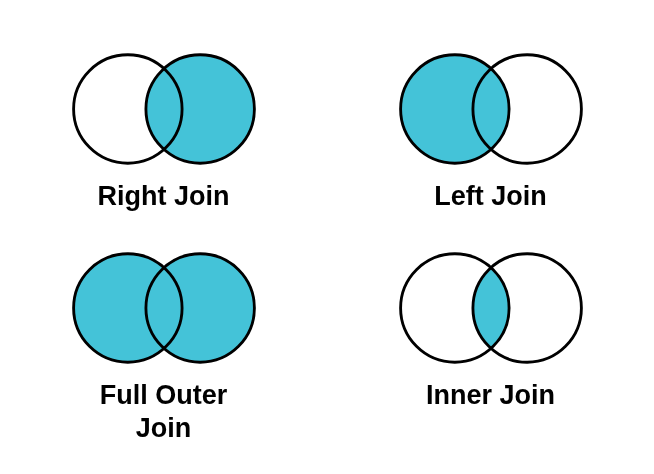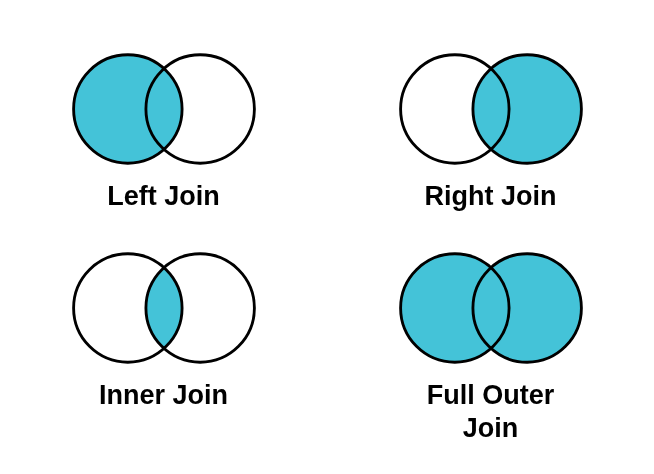--- a/index.html
+++ b/index.html
@@ -41,60 +41,60 @@
   }
 </style>
 </head>
 <body>
 
 <div class="grid">
 
   <div class="cell">
     <div class="venn">
         <svg viewBox="0 0 210 124" width="200" height="118">
+          <circle cx="143" cy="62" r="57" fill="#44C3D8"></circle>
+          <circle cx="67" cy="62" r="57" fill="none" stroke="#000000" stroke-width="3"></circle>
+          <circle cx="143" cy="62" r="57" fill="none" stroke="#000000" stroke-width="3"></circle>
+        </svg>
+      </div>
+    <div class="label">Right Join</div>
+  </div>
+
+  <div class="cell">
+    <div class="venn">
+        <svg viewBox="0 0 210 124" width="200" height="118">
           <circle cx="67" cy="62" r="57" fill="#44C3D8"></circle>
           <circle cx="67" cy="62" r="57" fill="none" stroke="#000000" stroke-width="3"></circle>
           <circle cx="143" cy="62" r="57" fill="none" stroke="#000000" stroke-width="3"></circle>
         </svg>
       </div>
     <div class="label">Left Join</div>
   </div>
 
   <div class="cell">
     <div class="venn">
         <svg viewBox="0 0 210 124" width="200" height="118">
+          <circle cx="67" cy="62" r="57" fill="#44C3D8"></circle>
           <circle cx="143" cy="62" r="57" fill="#44C3D8"></circle>
           <circle cx="67" cy="62" r="57" fill="none" stroke="#000000" stroke-width="3"></circle>
           <circle cx="143" cy="62" r="57" fill="none" stroke="#000000" stroke-width="3"></circle>
         </svg>
       </div>
-    <div class="label">Right Join</div>
+    <div class="label">Full Outer Join</div>
   </div>
 
   <div class="cell">
     <div class="venn">
         <svg viewBox="0 0 210 124" width="200" height="118">
           <defs>
             <clipPath id="clip-inner-join">
               <circle cx="143" cy="62" r="57" fill="none"></circle>
             </clipPath>
           </defs>
           <circle cx="67" cy="62" r="57" fill="#44C3D8" clip-path="url(#clip-inner-join)"></circle>
           <circle cx="67" cy="62" r="57" fill="none" stroke="#000000" stroke-width="3"></circle>
           <circle cx="143" cy="62" r="57" fill="none" stroke="#000000" stroke-width="3"></circle>
         </svg>
       </div>
     <div class="label">Inner Join</div>
   </div>
 
-  <div class="cell">
-    <div class="venn">
-        <svg viewBox="0 0 210 124" width="200" height="118">
-          <circle cx="67" cy="62" r="57" fill="#44C3D8"></circle>
-          <circle cx="143" cy="62" r="57" fill="#44C3D8"></circle>
-          <circle cx="67" cy="62" r="57" fill="none" stroke="#000000" stroke-width="3"></circle>
-          <circle cx="143" cy="62" r="57" fill="none" stroke="#000000" stroke-width="3"></circle>
-        </svg>
-      </div>
-    <div class="label">Full Outer Join</div>
-  </div>
-
 </div>
 
 </body></html>

